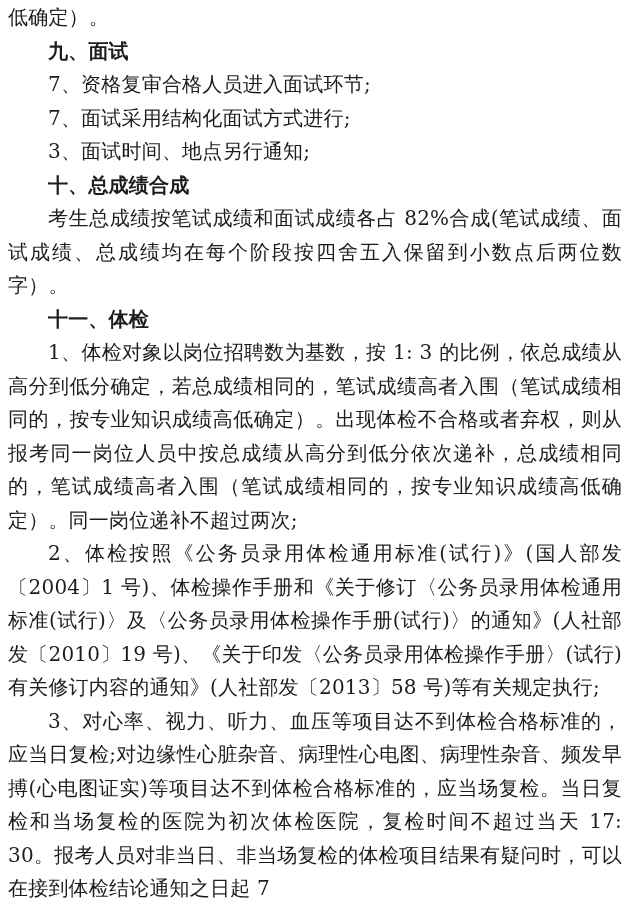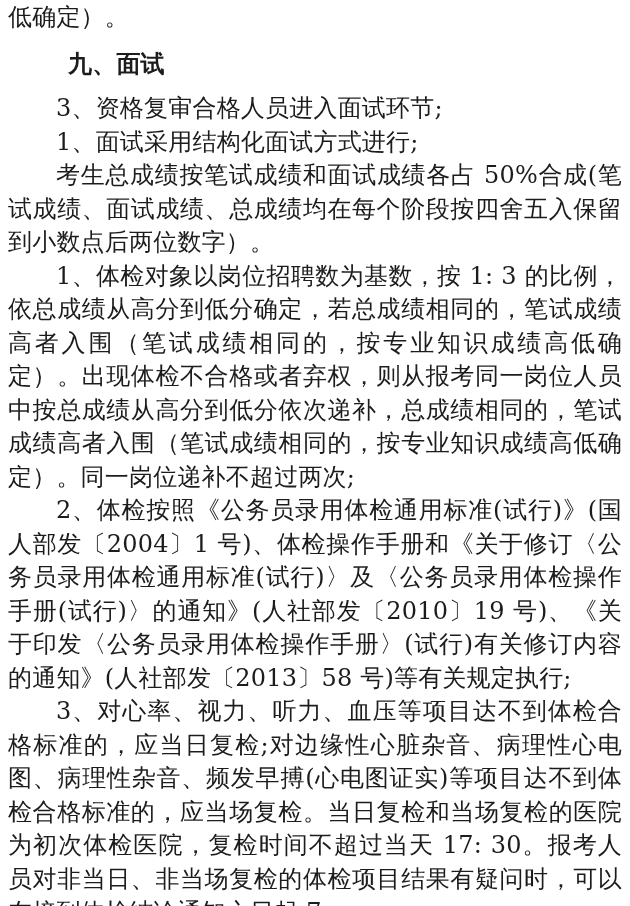--- a/index.html
+++ b/index.html
@@ -12,57 +12,60 @@
     height: 906px;
     overflow: hidden;
     font-family: "DejaVu Serif", "Liberation Serif", serif;
     color: #1c1c1c;
   }
   .page {
     box-sizing: border-box;
     width: 630px;
     height: 858px;
     padding: 1px 8px 0 8px;
-    font-size: 24px;
+    font-size: 20px;
     line-height: 33.5px;
     text-align: justify;
     text-justify: inter-ideograph;
     letter-spacing: 0.2px;
   }
   .para {
     margin: 0;
     text-indent: 2em;
   }
   .para.continuation {
     text-indent: 0;
   }
   .heading {
-    margin: 12px;
+    margin: 0;
     text-indent: 2em;
     font-weight: bold;
   }
 </style>
 </head>
 <body>
 
 <div class="page">
 
   <p class="para continuation">低确定）。</p>
 
   <p class="heading">九、面试</p>
 
-  <p class="para">3、资格复审合格人员进入面试环节;</p>
+  <p class="para">7、资格复审合格人员进入面试环节;</p>
 
-  <p class="para">1、面试采用结构化面试方式进行;</p>
+  <p class="para">7、面试采用结构化面试方式进行;</p>
+
+  <p class="para">3、面试时间、地点另行通知;</p>
 
 
+  <p class="heading">十、总成绩合成</p>
 
+  <p class="para">考生总成绩按笔试成绩和面试成绩各占 82%合成(笔试成绩、面试成绩、总成绩均在每个阶段按四舍五入保留到小数点后两位数字）。</p>
 
-  <p class="para">考生总成绩按笔试成绩和面试成绩各占 50%合成(笔试成绩、面试成绩、总成绩均在每个阶段按四舍五入保留到小数点后两位数字）。</p>
-
+  <p class="heading">十一、体检</p>
 
   <p class="para">1、体检对象以岗位招聘数为基数，按 1: 3 的比例，依总成绩从高分到低分确定，若总成绩相同的，笔试成绩高者入围（笔试成绩相同的，按专业知识成绩高低确定）。出现体检不合格或者弃权，则从报考同一岗位人员中按总成绩从高分到低分依次递补，总成绩相同的，笔试成绩高者入围（笔试成绩相同的，按专业知识成绩高低确定）。同一岗位递补不超过两次;</p>
 
   <p class="para">2、体检按照《公务员录用体检通用标准(试行)》(国人部发〔2004〕1 号)、体检操作手册和《关于修订〈公务员录用体检通用标准(试行)〉及〈公务员录用体检操作手册(试行)〉的通知》(人社部发〔2010〕19 号)、《关于印发〈公务员录用体检操作手册〉(试行)有关修订内容的通知》(人社部发〔2013〕58 号)等有关规定执行;</p>
 
   <p class="para">3、对心率、视力、听力、血压等项目达不到体检合格标准的，应当日复检;对边缘性心脏杂音、病理性心电图、病理性杂音、频发早搏(心电图证实)等项目达不到体检合格标准的，应当场复检。当日复检和当场复检的医院为初次体检医院，复检时间不超过当天 17: 30。报考人员对非当日、非当场复检的体检项目结果有疑问时，可以在接到体检结论通知之日起 7</p>
 
 </div>
 
 </body></html>

